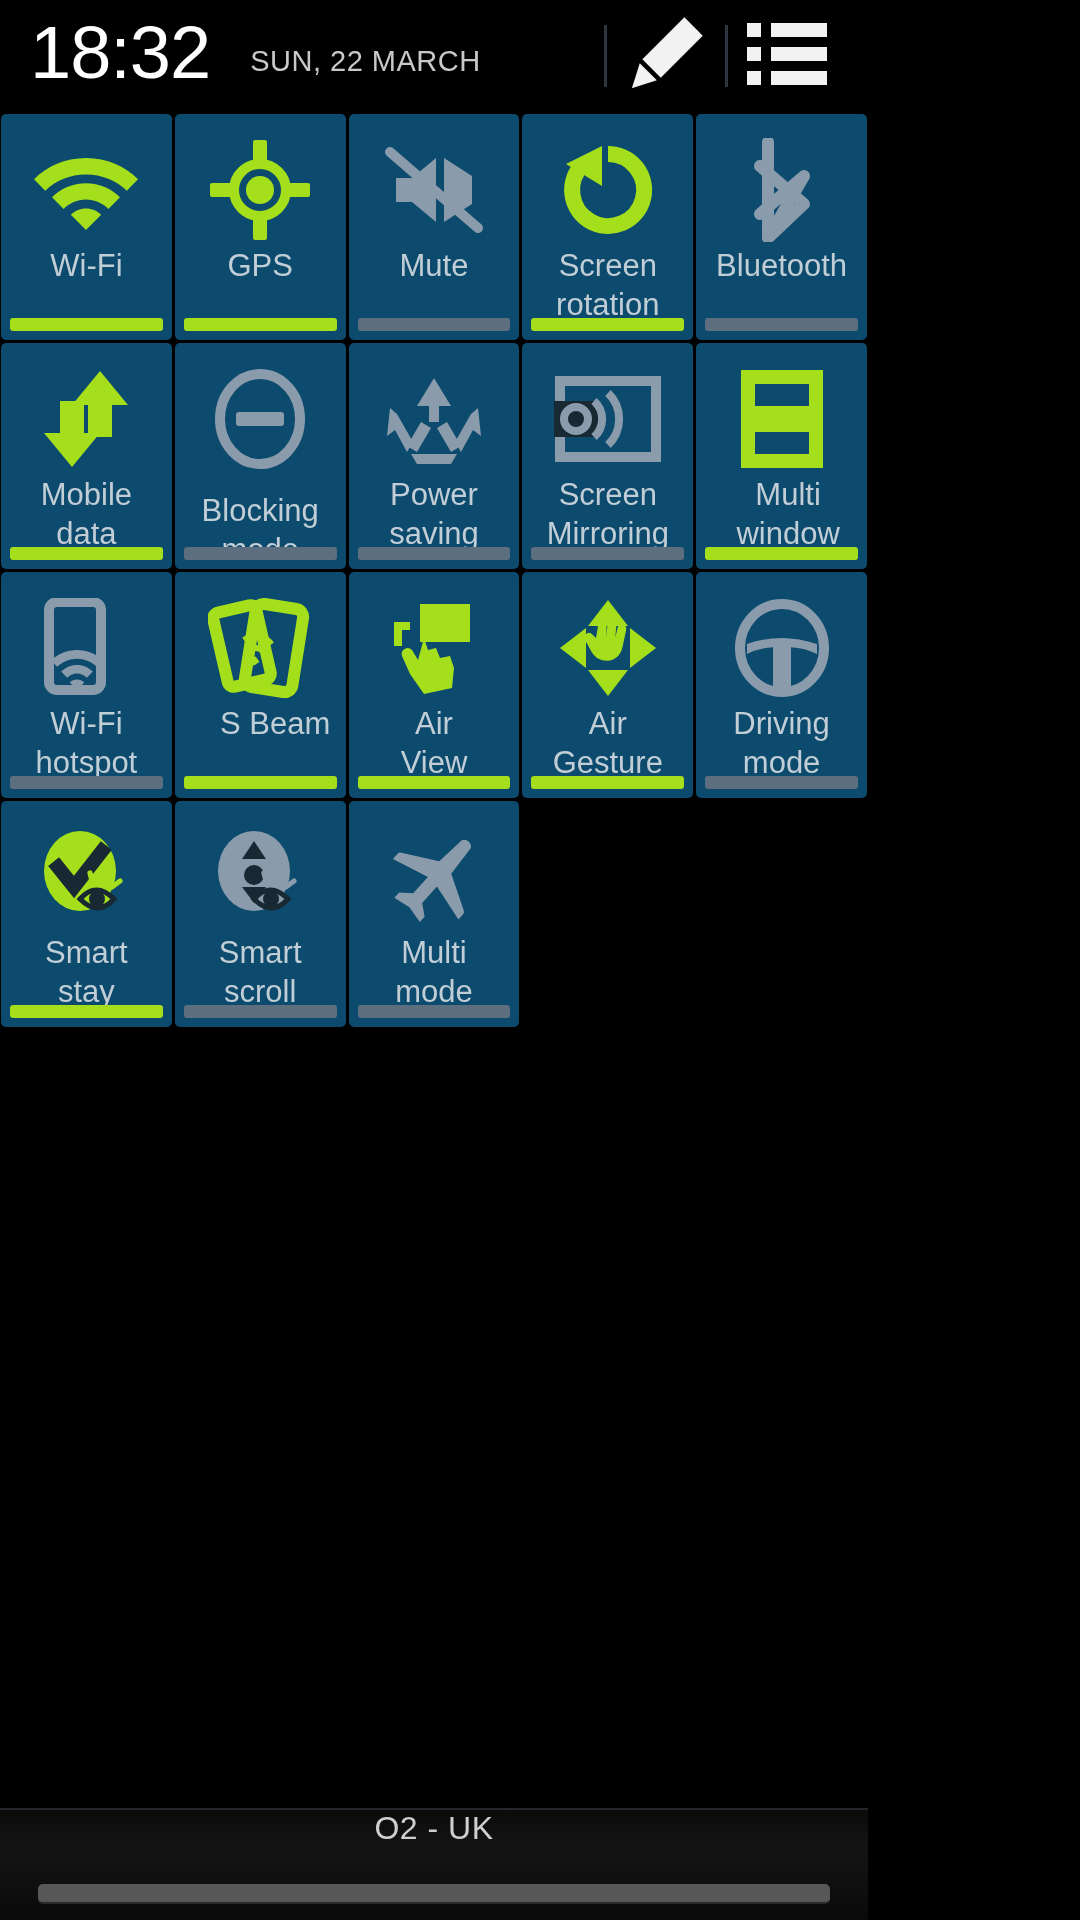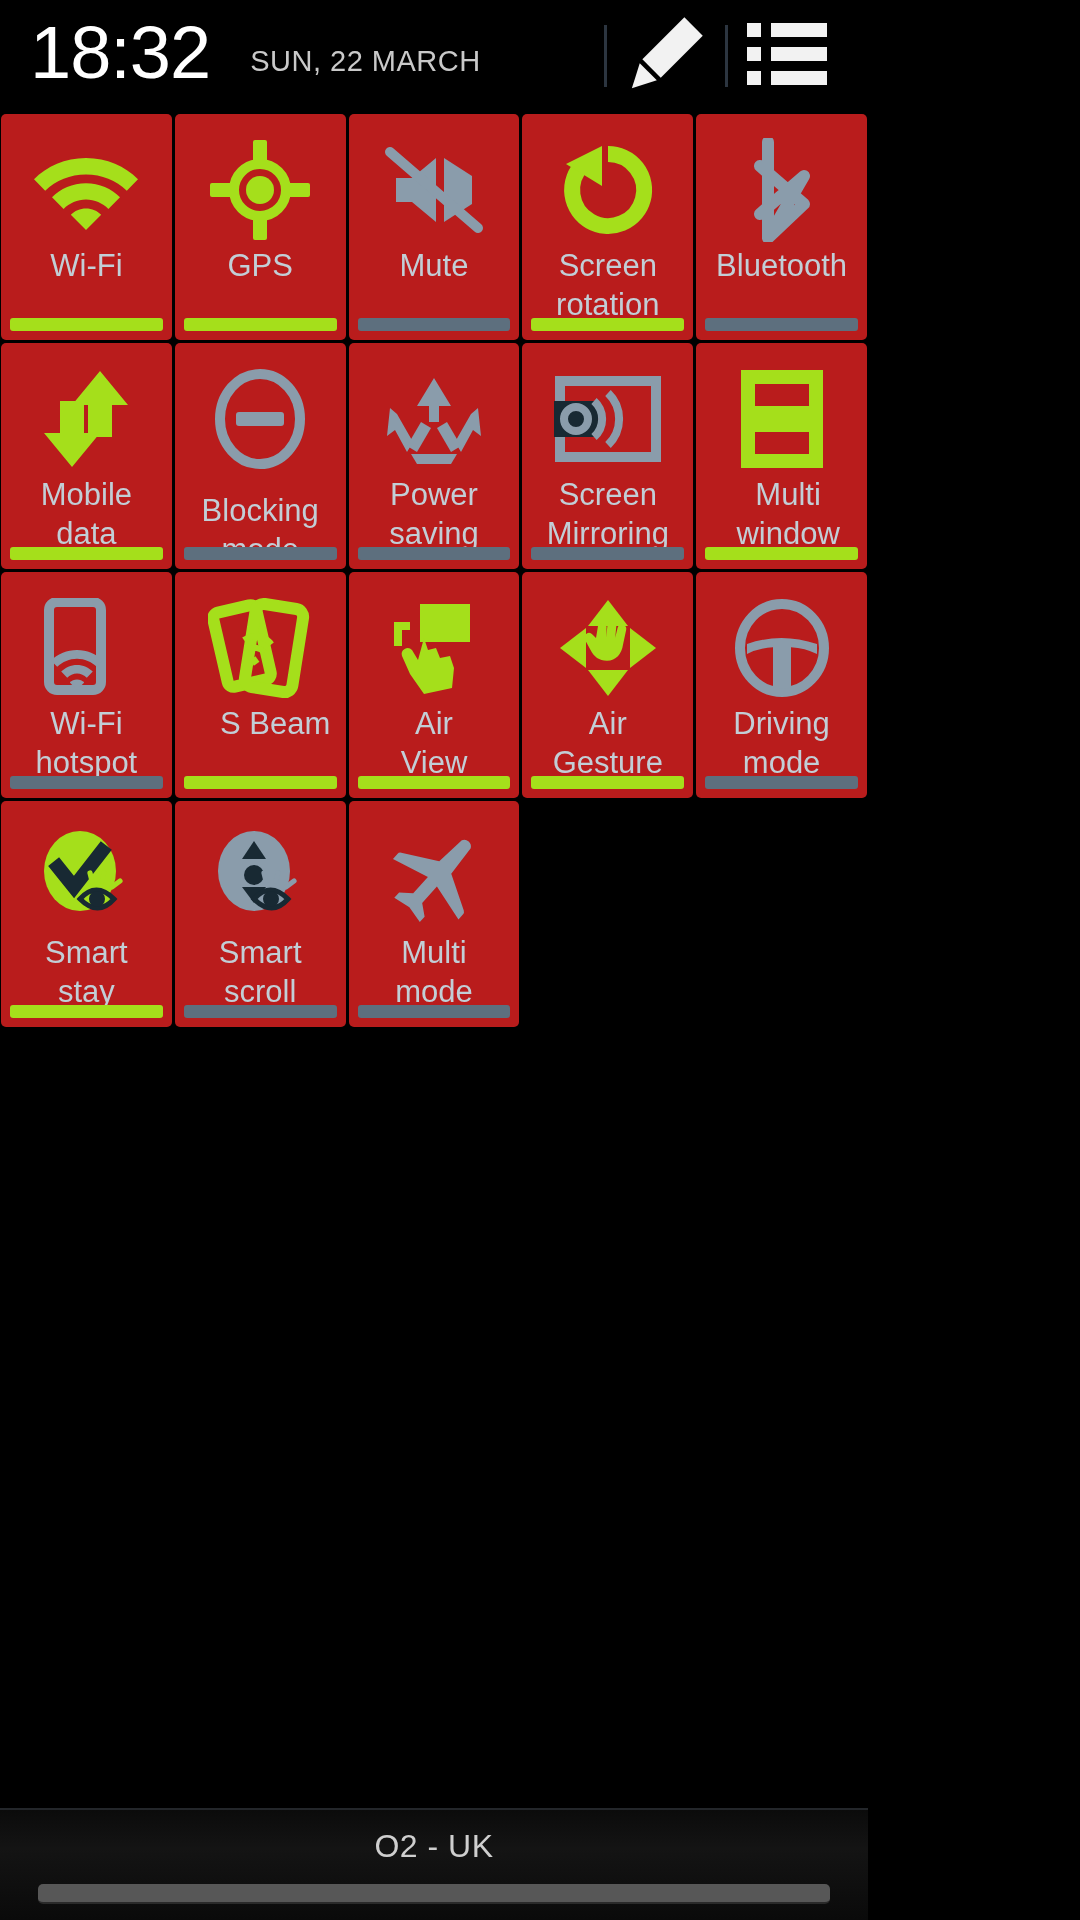--- a/index.html
+++ b/index.html
@@ -74,21 +74,21 @@
     background: #000000;
     display: grid;
     grid-template-columns: repeat(5, 1fr);
     grid-auto-rows: 226px;
     gap: 3px 3px;
     padding: 2px 1px 0 1px;
   }
 
   .tile {
     position: relative;
-    background: #b91c1c;
+    background: #0c4a6e;
     border-radius: 5px;
     display: flex;
     flex-direction: column;
     align-items: center;
     overflow: hidden;
   }
 
   .tile-icon {
     flex: 0 0 auto;
     height: 108px;
@@ -130,21 +130,20 @@
   
   #footer {
     flex: 0 0 112px;
     position: relative;
     background: linear-gradient(180deg, #0b0b0b 0%, #141414 35%, #0a0a0a 100%);
     border-top: 2px solid #23262a;
     display: flex;
     flex-direction: column;
     align-items: center;
     justify-content: flex-start;
-    padding-top: 18px;
   }
 
   #carrier {
     font-size: 32px;
     color: #cfcfcf;
     letter-spacing: 0.5px;
   }
 
   #handle {
     position: absolute;

